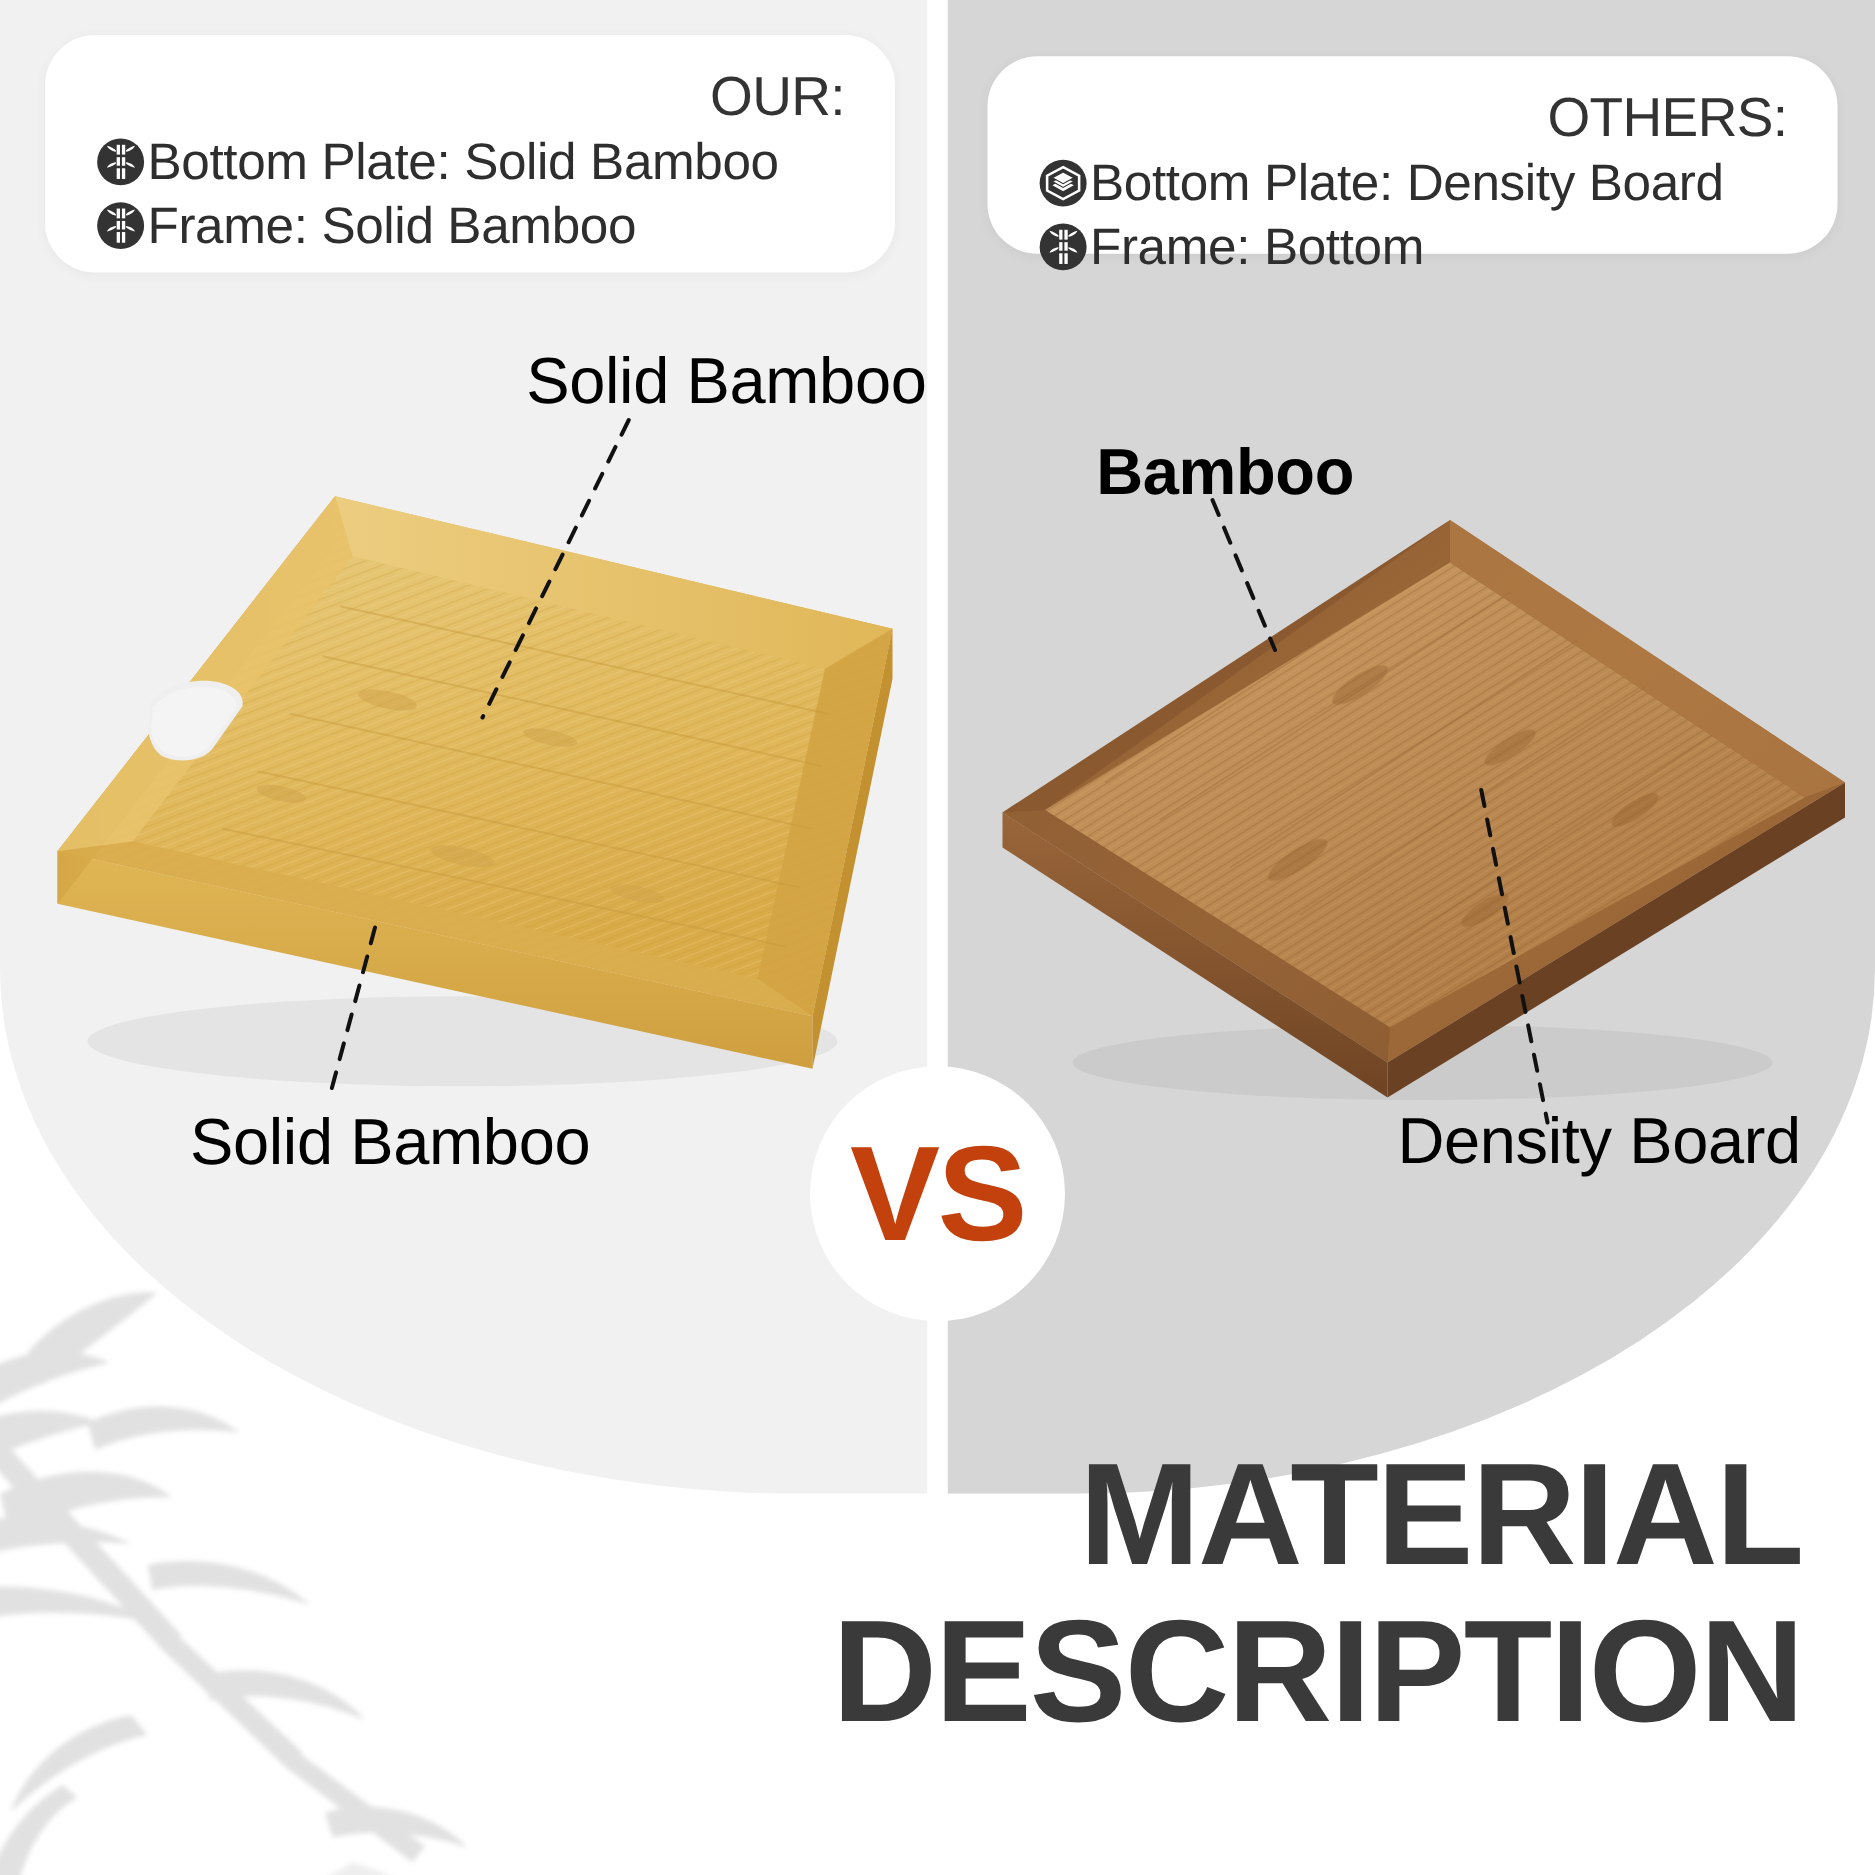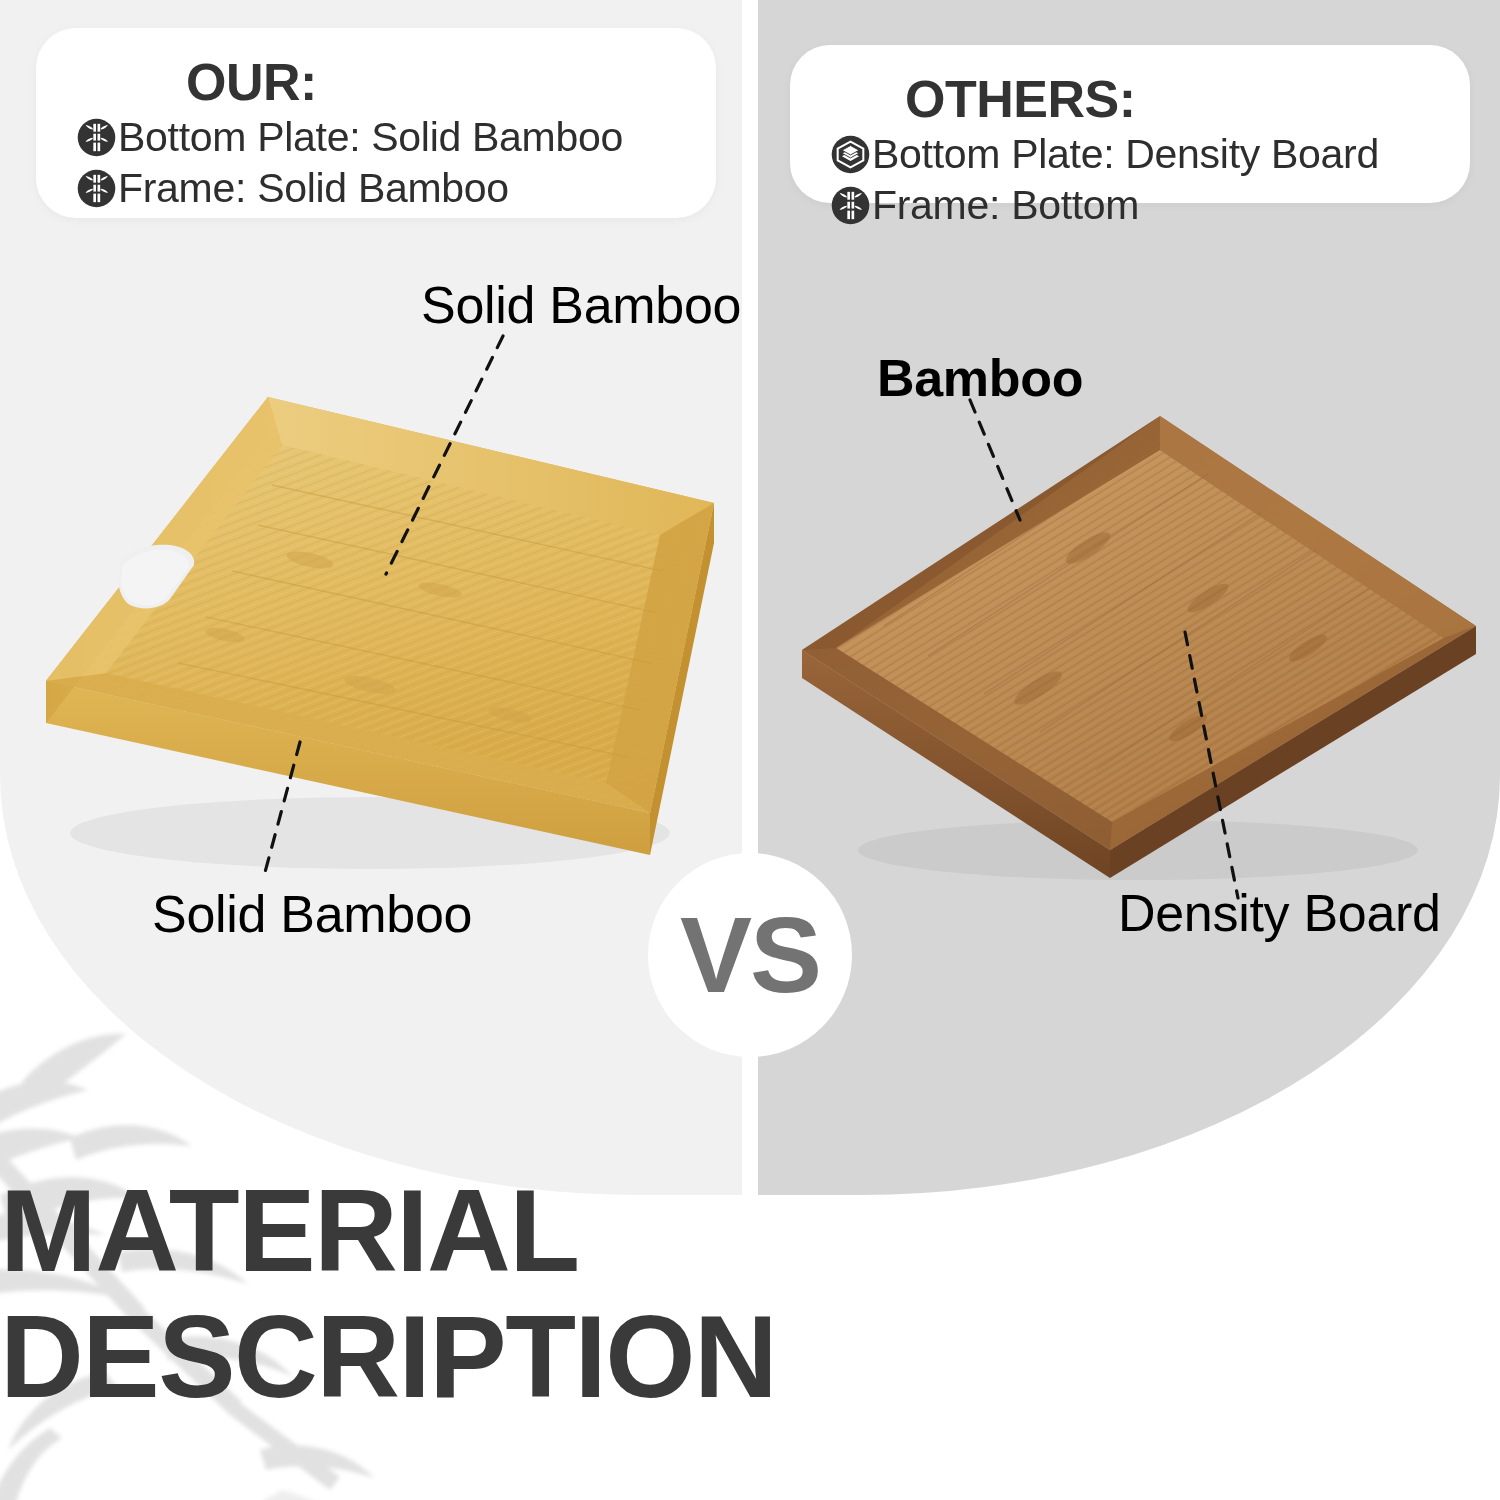--- a/index.html
+++ b/index.html
@@ -29,22 +29,22 @@
 
   
   .info-card{
     position:absolute;background:#ffffff;border-radius:40px;
     box-shadow:0 2px 10px rgba(0,0,0,.045);
     padding:26px 40px 30px 40px;box-sizing:border-box;
   }
   .card-our{left:36px;top:28px;width:680px;height:190px;}
   .card-others{left:790px;top:45px;width:680px;height:158px;}
   .card-title{
-    font-size:52px;font-weight:700;color:#333333;letter-spacing:-.5px;
-    margin:0 0 2px 0;line-height:1.08;
+    font-size:44px;font-weight:400;color:#333333;letter-spacing:-.5px;
+    margin:0 0 2px 0;line-height:1.08;text-align:right;
   }
   .card-our .card-title{padding-left:110px;}
   .card-others .card-title{padding-left:75px;}
   .card-row{display:flex;align-items:center;gap:1px;margin-top:4px;}
   .card-row-text{
     font-size:41px;color:#2e2e2e;font-weight:300;letter-spacing:-.3px;
     line-height:1.15;white-space:nowrap;
   }
   .badge{width:41px;height:41px;flex:0 0 41px;display:block;}
 
@@ -63,27 +63,27 @@
   .c-botright{left:1082px;top:883px;margin-left:36px;}
   .leaders{position:absolute;left:0;top:0;width:1500px;height:1500px;pointer-events:none;}
 
   
   .vs-badge{
     position:absolute;left:648px;top:853px;width:204px;height:204px;
     border-radius:50%;background:#ffffff;
     display:flex;align-items:center;justify-content:center;
   }
   .vs-text{
-    font-size:108px;font-weight:700;color:#737373;letter-spacing:-2px;
+    font-size:108px;font-weight:700;color:#c2410c;letter-spacing:-2px;
     line-height:1;
   }
 
   
   .title-block{
-    position:absolute;left:0;top:1152px;width:1442px;text-align:left;margin-top:20px;
+    position:absolute;left:0;top:1152px;width:1442px;text-align:right;
   }
   .title-line{
     font-size:116px;font-weight:700;color:#3a3a3a;letter-spacing:-1.5px;
     line-height:1.02;display:block;
   }
   .title-line.l2{margin-top:8px;}
 </style>
 </head>
 <body>
 

